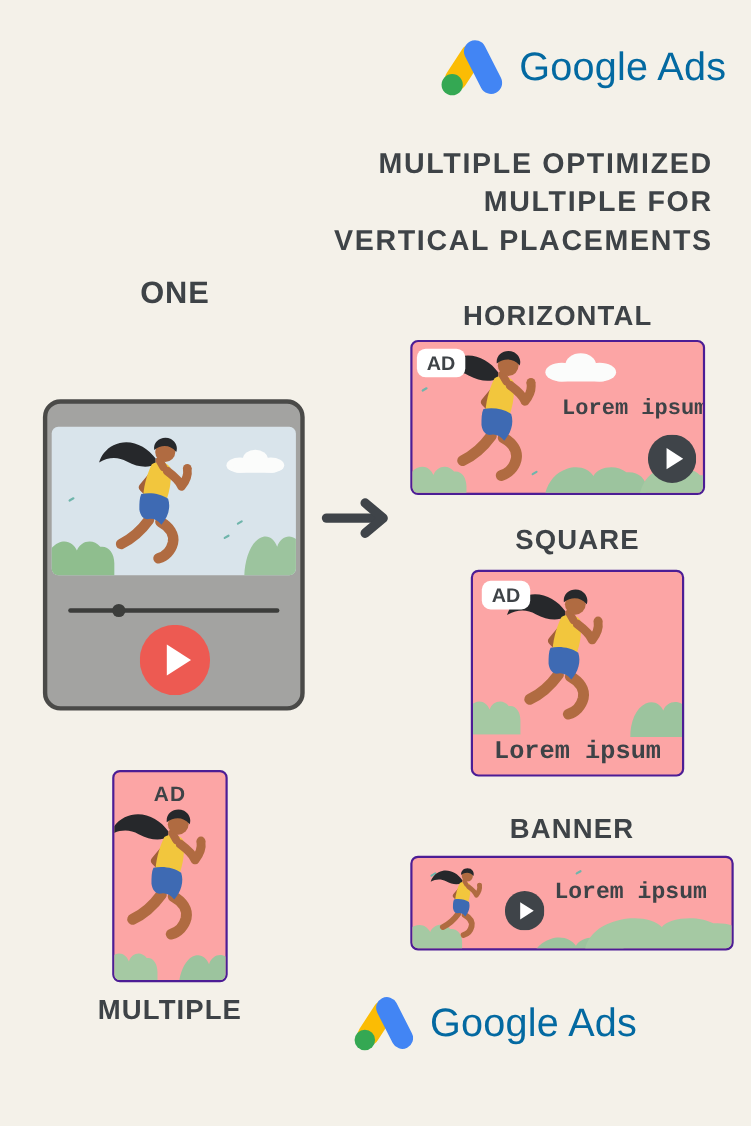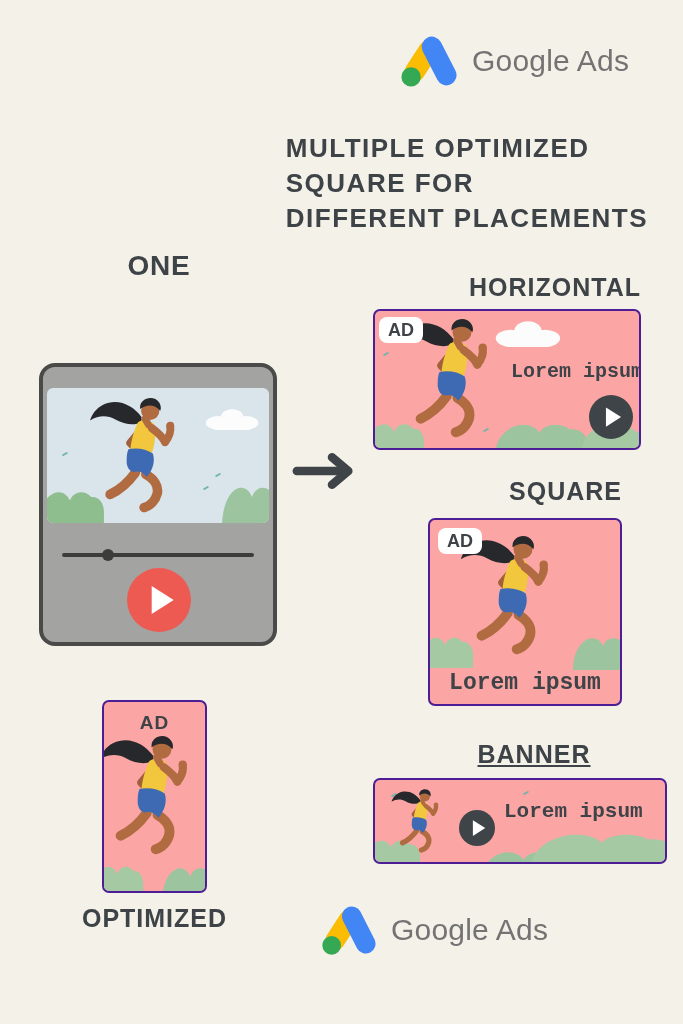--- a/index.html
+++ b/index.html
@@ -4,31 +4,31 @@
 <style>
   html,body{margin:0;padding:0;}
   body{font-family:"Liberation Sans", sans-serif;background:#f4f1e9;}
   .canvas{position:relative;width:683px;height:1024px;background:#f4f1e9;overflow:hidden;}
 
   
   .logo-row{position:absolute;display:flex;align-items:center;gap:15px;}
   .logo-top{left:399px;top:34px;}
   .logo-bottom{left:320px;top:904px;}
   .gads-mark{width:58px;height:54px;display:block;}
-  .gads-text{font-size:30px;color:#737373;font-weight:400;letter-spacing:0.2px;white-space:nowrap;}
-
-  
-  .main-title{position:absolute;right:35px;top:131px;font-weight:700;
+  .gads-text{font-size:36px;color:#0369a1;font-weight:400;letter-spacing:0.2px;white-space:nowrap;}
+
+  
+  .main-title{position:absolute;right:35px;top:131px;text-align:right;font-weight:700;
               font-size:26px;line-height:35px;letter-spacing:1.5px;color:#3e4347;}
   .source-label{position:absolute;left:28px;top:247px;width:262px;text-align:center;font-weight:700;
                 font-size:28px;line-height:37px;letter-spacing:0.8px;color:#3e4347;}
   .fmt-label{position:absolute;font-weight:700;font-size:25px;color:#3e4347;text-align:center;letter-spacing:1px;}
-  .lbl-horizontal{left:373px;top:273px;width:268px;text-align:right;}
-  .lbl-square{left:428px;top:477px;width:194px;text-align:right;}
-  .lbl-banner{left:387px;top:740px;width:294px;text-decoration:underline;}
+  .lbl-horizontal{left:373px;top:273px;width:268px;}
+  .lbl-square{left:428px;top:477px;width:194px;}
+  .lbl-banner{left:373px;top:740px;width:294px;}
   .lbl-vertical{left:52px;top:904px;width:205px;}
 
   
   .player{position:absolute;left:39px;top:363px;width:238px;height:283px;box-sizing:border-box;
           background:#a3a3a1;border:4px solid #4a4a48;border-radius:16px;}
   .screen{position:absolute;left:4px;top:21px;width:222px;height:135px;background:#d9e4eb;
           border-radius:6px;overflow:hidden;}
   .progress{position:absolute;left:19px;top:186px;width:192px;height:4px;background:#3c3d3b;border-radius:2px;}
   .progress-dot{position:absolute;left:40px;top:-4px;width:12px;height:12px;border-radius:50%;background:#3c3d3b;}
   .play-red{position:absolute;left:84px;top:201px;width:64px;height:64px;color:#ed5a52;}
@@ -107,22 +107,22 @@
 
   <div class="logo-row logo-top">
     <svg class="gads-mark">
         <use href="#sym-gads"></use>
       </svg>
     <span class="gads-text">Google Ads</span>
   </div>
 
   <div class="main-title">
     <div>MULTIPLE OPTIMIZED</div>
-    <div>SQUARE FOR</div>
-    <div>DIFFERENT PLACEMENTS</div>
+    <div>MULTIPLE FOR</div>
+    <div>VERTICAL PLACEMENTS</div>
   </div>
 
   <div class="source-label">
     <div>ONE</div>
   </div>
 
   <div class="player">
     <div class="screen">
       <svg class="cloudi" style="left:158px;top:18px;width:56px;height:25px;">
           <use href="#sym-cloud"></use>
@@ -220,21 +220,21 @@
         <use href="#sym-bush"></use>
       </svg>
     <svg class="bush mid" style="right:-16px;bottom:-12px;width:60px;height:46px;">
         <use href="#sym-bush"></use>
       </svg>
     <svg class="runner" style="left:-5px;top:32px;width:108px;height:126px;">
         <use href="#sym-runner"></use>
       </svg>
     <div class="ad-plain">AD</div>
   </div>
-  <div class="fmt-label lbl-vertical">OPTIMIZED</div>
+  <div class="fmt-label lbl-vertical">MULTIPLE</div>
 
   <div class="logo-row logo-bottom">
     <svg class="gads-mark" style="width:56px;height:52px;">
         <use href="#sym-gads"></use>
       </svg>
     <span class="gads-text">Google Ads</span>
   </div>
 
 </div>
 

